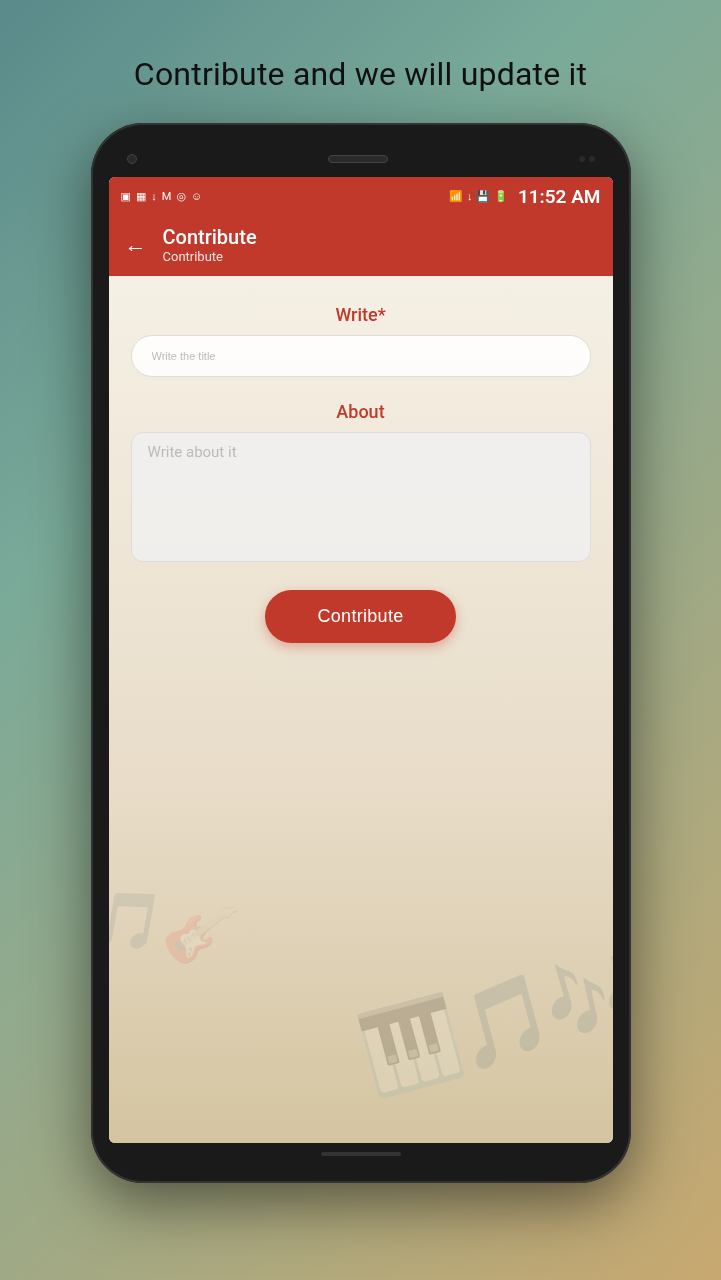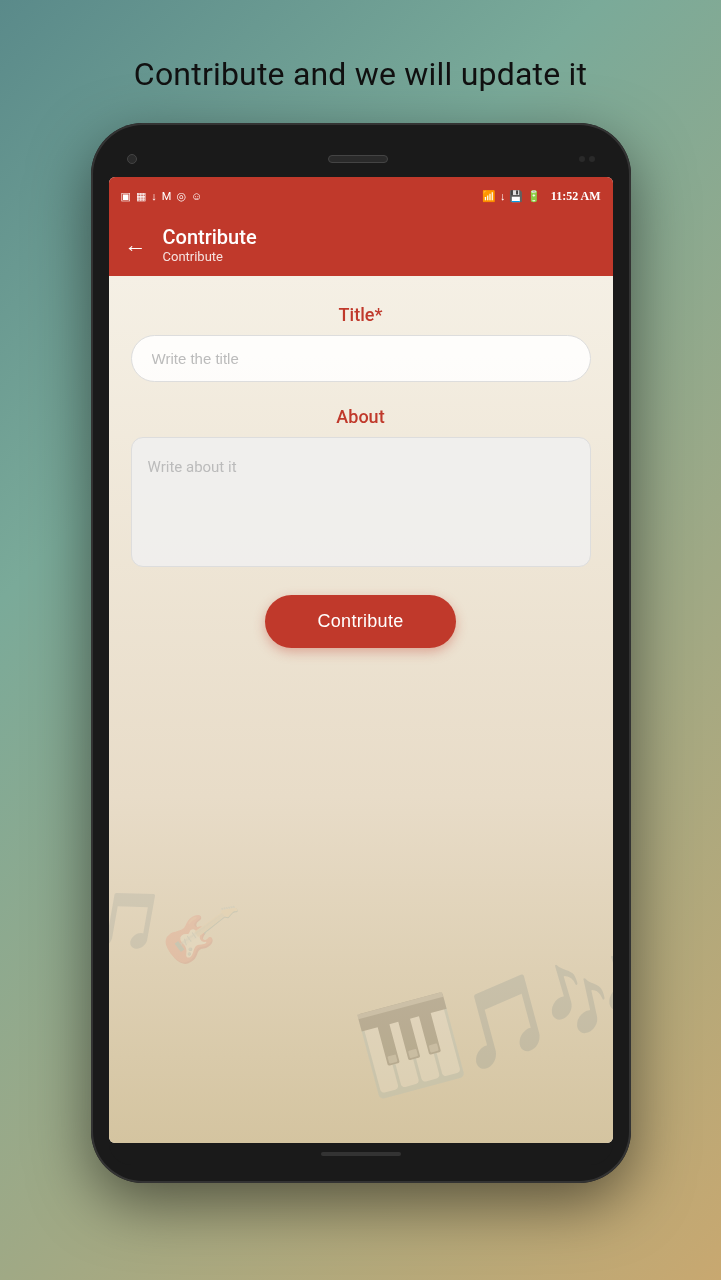--- a/index.html
+++ b/index.html
@@ -106,25 +106,24 @@
 
     .status-icons-right {
       display: flex;
       align-items: center;
       gap: 4px;
       font-size: 11px;
       color: white;
     }
 
     .status-time {
-      font-size: 12px;
+      font-size: 19px;
       font-weight: 600;
       color: white;
       margin-left: 6px;
-      font-family: Liberation Serif, serif;
     }
 
     
     .app-bar {
       background: #c0392b;
       padding: 10px 16px 12px 16px;
       display: flex;
       align-items: center;
       gap: 16px;
     }
@@ -203,36 +202,36 @@
 
     .required-star {
       color: #c0392b;
     }
 
     .title-input {
       width: 100%;
       border: 1.5px solid #ddd;
       border-radius: 30px;
       padding: 14px 20px;
-      font-size: 15px;
+      font-size: 11px;
       color: #aaa;
       background: rgba(255,255,255,0.85);
       outline: none;
       margin-bottom: 24px;
     }
 
     .title-input::placeholder {
       color: #bbb;
     }
 
     .about-textarea {
       width: 100%;
       border: 1.5px solid #ddd;
       border-radius: 12px;
-      padding: 20px 16px;
+      padding: 10px 16px;
       font-size: 15px;
       color: #aaa;
       background: rgba(240,240,240,0.85);
       outline: none;
       resize: none;
       height: 130px;
       margin-bottom: 28px;
       font-family: inherit;
     }
 
@@ -312,21 +311,21 @@
         <span class="app-bar-subtitle">Contribute</span>
       </div>
     </div>
 
     <div class="screen-content">
 
       <div class="bg-decoration">🎹🎵🎶</div>
       <div class="bg-decoration2">🎵🎸</div>
 
       <div class="field-label">
-        <span>Title</span><span class="required-star">*</span>
+        <span>Write</span><span class="required-star">*</span>
       </div>
       <input class="title-input" type="text" placeholder="Write the title" style="">
 
       <div class="field-label">About</div>
       <textarea class="about-textarea" placeholder="Write about it" style=""></textarea>
 
       <button class="contribute-btn">Contribute</button>
 
     </div>
   </div>

